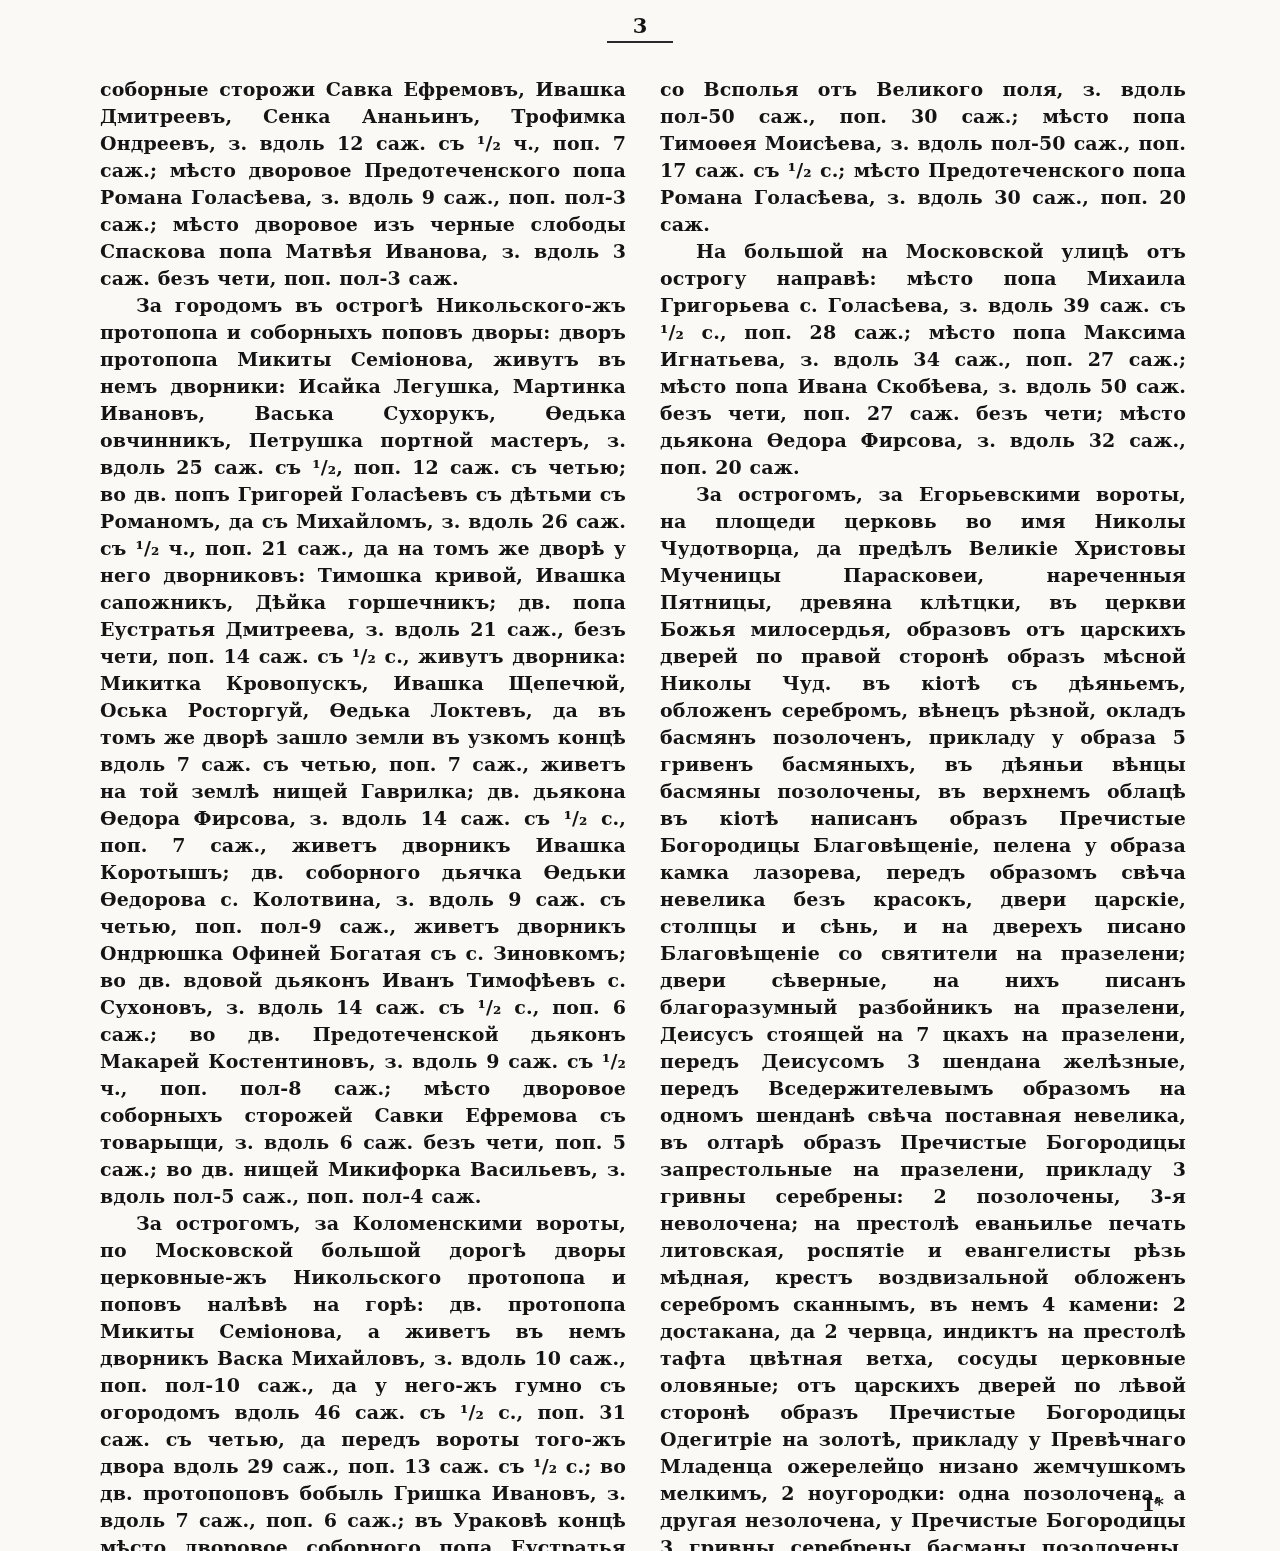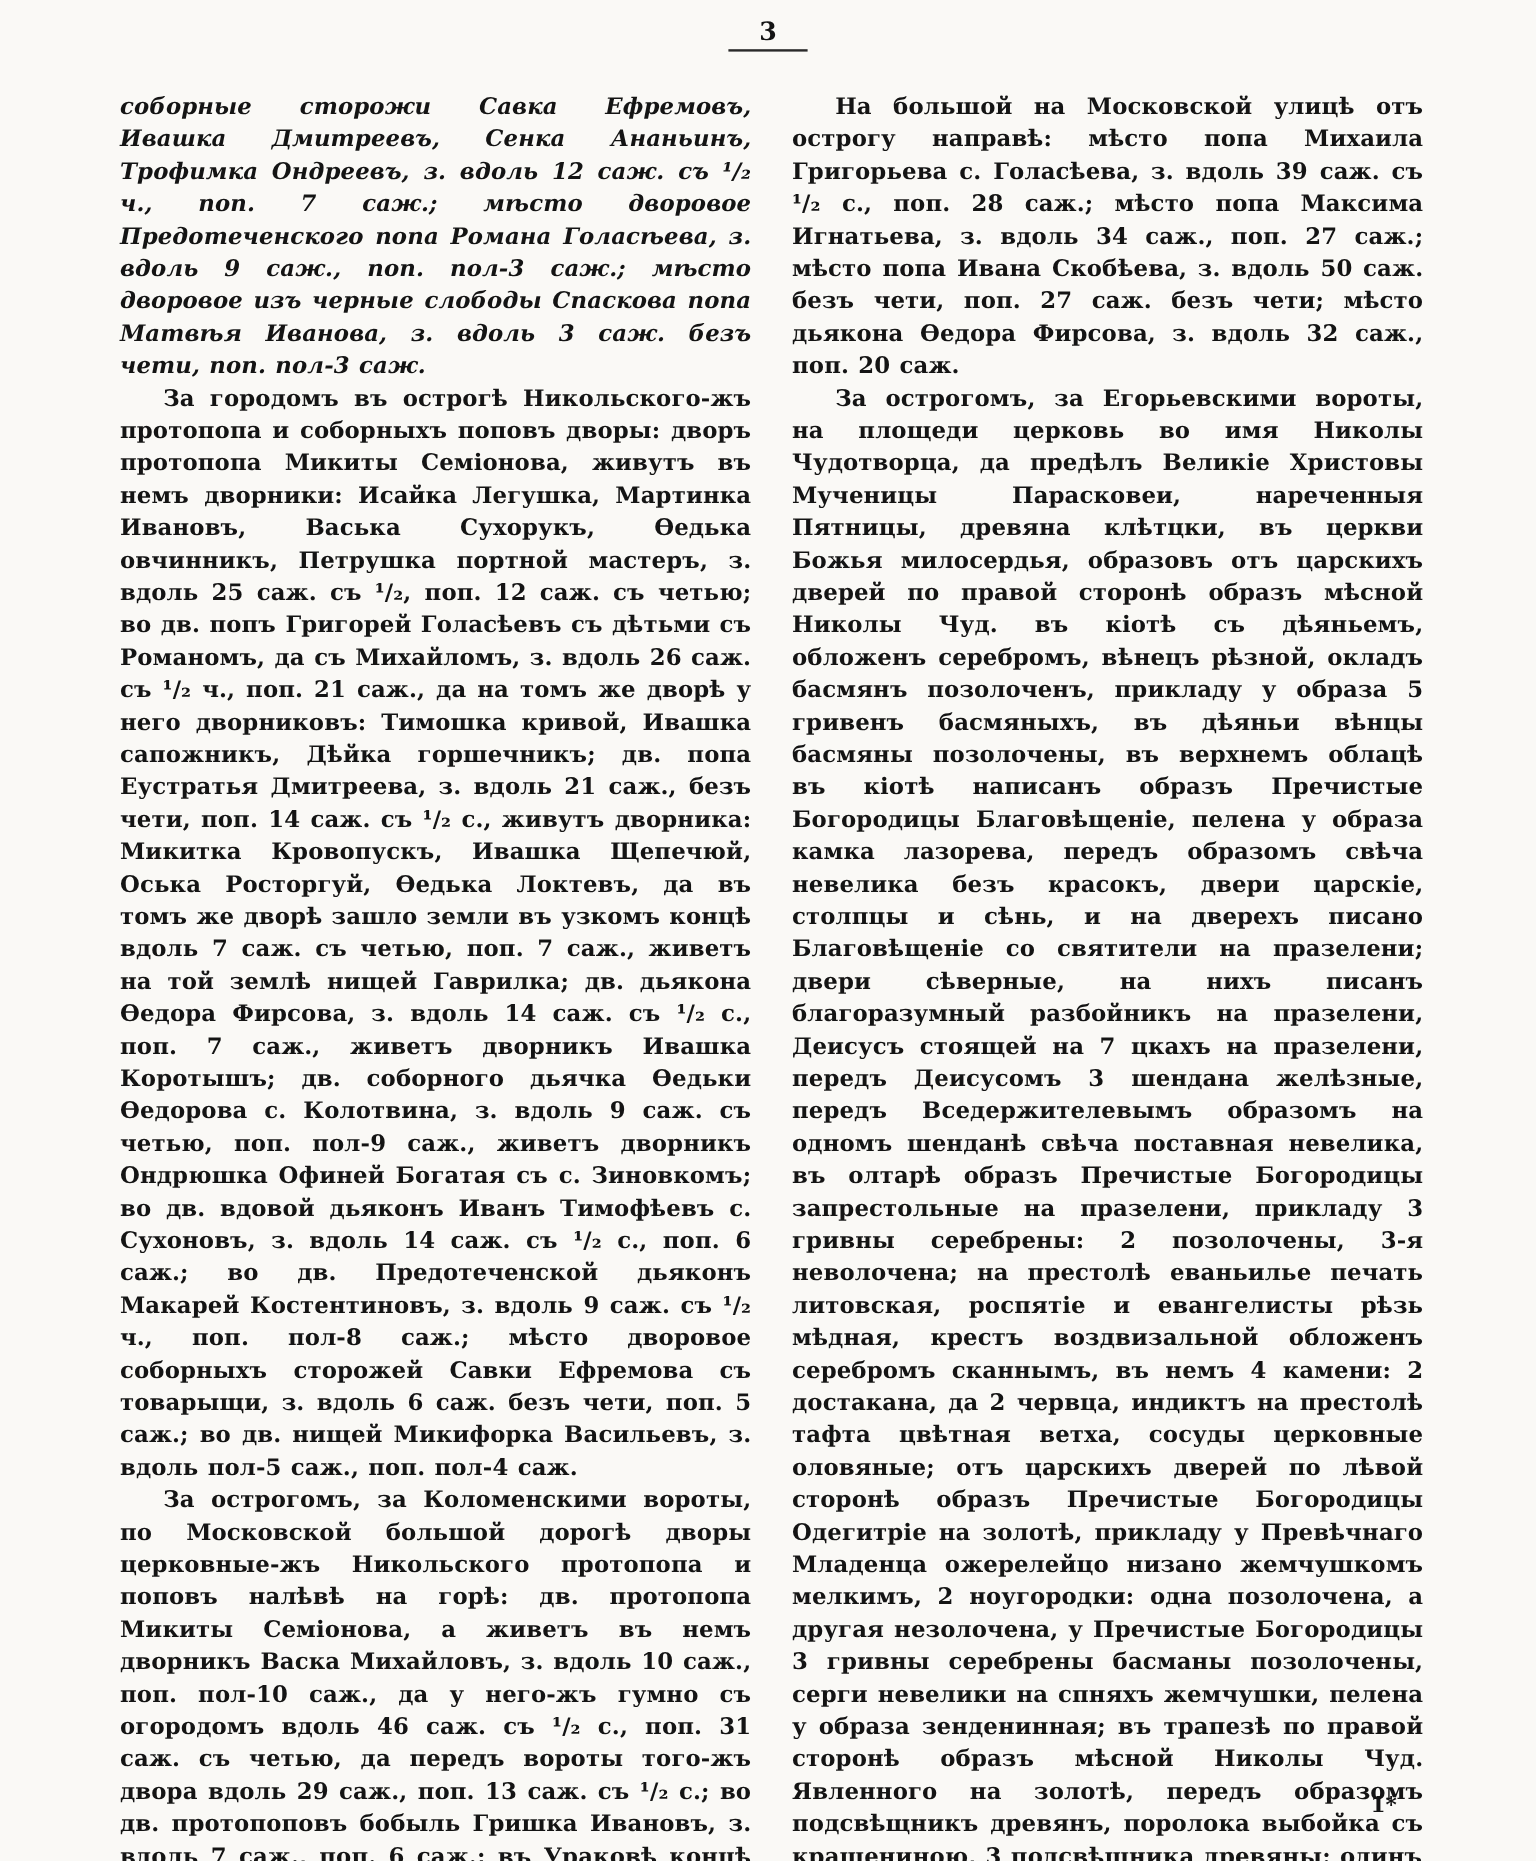--- a/index.html
+++ b/index.html
@@ -51,21 +51,20 @@
     line-height: 27px;
     letter-spacing: 0.1px;
     word-spacing: 1px;
   }
   .column p {
     margin: 0;
     text-indent: 36px;
   }
   .column p.cont {
     text-indent: 0;
-    font-style: italic;
   }
   .page-footer {
     position: absolute;
     right: 116px;
     bottom: 36px;
     font-size: 18px;
   }
 </style>
 </head>
 <body>
@@ -78,20 +77,21 @@
 
   <div class="columns">
 
     <div class="column">
       <p class="cont">соборные сторожи Савка Ефремовъ, Ивашка Дмитреевъ, Сенка Ананьинъ, Трофимка Ондреевъ, з. вдоль 12 саж. съ ¹/₂ ч., поп. 7 саж.; мѣсто дворовое Предотеченского попа Романа Голасѣева, з. вдоль 9 саж., поп. пол-3 саж.; мѣсто дворовое изъ черные слободы Спаскова попа Матвѣя Иванова, з. вдоль 3 саж. безъ чети, поп. пол-3 саж.</p>
       <p>За городомъ въ острогѣ Никольского-жъ протопопа и соборныхъ поповъ дворы: дворъ протопопа Микиты Семіонова, живутъ въ немъ дворники: Исайка Легушка, Мартинка Ивановъ, Васька Сухорукъ, Ѳедька овчинникъ, Петрушка портной мастеръ, з. вдоль 25 саж. съ ¹/₂, поп. 12 саж. съ четью; во дв. попъ Григорей Голасѣевъ съ дѣтьми съ Романомъ, да съ Михайломъ, з. вдоль 26 саж. съ ¹/₂ ч., поп. 21 саж., да на томъ же дворѣ у него дворниковъ: Тимошка кривой, Ивашка сапожникъ, Дѣйка горшечникъ; дв. попа Еустратья Дмитреева, з. вдоль 21 саж., безъ чети, поп. 14 саж. съ ¹/₂ с., живутъ дворника: Микитка Кровопускъ, Ивашка Щепечюй, Оська Росторгуй, Ѳедька Локтевъ, да въ томъ же дворѣ зашло земли въ узкомъ концѣ вдоль 7 саж. съ четью, поп. 7 саж., живетъ на той землѣ нищей Гаврилка; дв. дьякона Ѳедора Фирсова, з. вдоль 14 саж. съ ¹/₂ с., поп. 7 саж., живетъ дворникъ Ивашка Коротышъ; дв. соборного дьячка Ѳедьки Ѳедорова с. Колотвина, з. вдоль 9 саж. съ четью, поп. пол-9 саж., живетъ дворникъ Ондрюшка Офиней Богатая съ с. Зиновкомъ; во дв. вдовой дьяконъ Иванъ Тимофѣевъ с. Сухоновъ, з. вдоль 14 саж. съ ¹/₂ с., поп. 6 саж.; во дв. Предотеченской дьяконъ Макарей Костентиновъ, з. вдоль 9 саж. съ ¹/₂ ч., поп. пол-8 саж.; мѣсто дворовое соборныхъ сторожей Савки Ефремова съ товарыщи, з. вдоль 6 саж. безъ чети, поп. 5 саж.; во дв. нищей Микифорка Васильевъ, з. вдоль пол-5 саж., поп. пол-4 саж.</p>
       <p>За острогомъ, за Коломенскими вороты, по Московской большой дорогѣ дворы церковные-жъ Никольского протопопа и поповъ налѣвѣ на горѣ: дв. протопопа Микиты Семіонова, а живетъ въ немъ дворникъ Васка Михайловъ, з. вдоль 10 саж., поп. пол-10 саж., да у него-жъ гумно съ огородомъ вдоль 46 саж. съ ¹/₂ с., поп. 31 саж. съ четью, да передъ вороты того-жъ двора вдоль 29 саж., поп. 13 саж. съ ¹/₂ с.; во дв. протопоповъ бобыль Гришка Ивановъ, з. вдоль 7 саж., поп. 6 саж.; въ Ураковѣ концѣ мѣсто дворовое соборного попа Еустратья Дмитрѣева</p>
     </div>
 
     <div class="column">
+      <p class="cont">со Всполья отъ Великого поля, з. вдоль пол-50 саж., поп. 30 саж.; мѣсто попа Тимоѳея Моисѣева, з. вдоль пол-50 саж., поп. 17 саж. съ ¹/₂ с.; мѣсто Предотеченского попа Романа Голасѣева, з. вдоль 30 саж., поп. 20 саж.</p>
       <p>На большой на Московской улицѣ отъ острогу направѣ: мѣсто попа Михаила Григорьева с. Голасѣева, з. вдоль 39 саж. съ ¹/₂ с., поп. 28 саж.; мѣсто попа Максима Игнатьева, з. вдоль 34 саж., поп. 27 саж.; мѣсто попа Ивана Скобѣева, з. вдоль 50 саж. безъ чети, поп. 27 саж. безъ чети; мѣсто дьякона Ѳедора Фирсова, з. вдоль 32 саж., поп. 20 саж.</p>
       <p>За острогомъ, за Егорьевскими вороты, на площеди церковь во имя Николы Чудотворца, да предѣлъ Великіе Христовы Мученицы Парасковеи, нареченныя Пятницы, древяна клѣтцки, въ церкви Божья милосердья, образовъ отъ царскихъ дверей по правой сторонѣ образъ мѣсной Николы Чуд. въ кіотѣ съ дѣяньемъ, обложенъ серебромъ, вѣнецъ рѣзной, окладъ басмянъ позолоченъ, прикладу у образа 5 гривенъ басмяныхъ, въ дѣяньи вѣнцы басмяны позолочены, въ верхнемъ облацѣ въ кіотѣ написанъ образъ Пречистые Богородицы Благовѣщеніе, пелена у образа камка лазорева, передъ образомъ свѣча невелика безъ красокъ, двери царскіе, столпцы и сѣнь, и на дверехъ писано Благовѣщеніе со святители на празелени; двери сѣверные, на нихъ писанъ благоразумный разбойникъ на празелени, Деисусъ стоящей на 7 цкахъ на празелени, передъ Деисусомъ 3 шендана желѣзные, передъ Вседержителевымъ образомъ на одномъ шенданѣ свѣча поставная невелика, въ олтарѣ образъ Пречистые Богородицы запрестольные на празелени, прикладу 3 гривны серебрены: 2 позолочены, 3-я неволочена; на престолѣ еваньилье печать литовская, роспятіе и евангелисты рѣзь мѣдная, крестъ воздвизальной обложенъ серебромъ сканнымъ, въ немъ 4 камени: 2 достакана, да 2 червца, индиктъ на престолѣ тафта цвѣтная ветха, сосуды церковные оловяные; отъ царскихъ дверей по лѣвой сторонѣ образъ Пречистые Богородицы Одегитріе на золотѣ, прикладу у Превѣчнаго Младенца ожерелейцо низано жемчушкомъ мелкимъ, 2 ноугородки: одна позолочена, а другая незолочена, у Пречистые Богородицы 3 гривны серебрены басманы позолочены, серги невелики на спняхъ жемчушки, пелена у образа зенденинная; въ трапезѣ по правой сторонѣ образъ мѣсной Николы Чуд. Явленного на золотѣ, передъ образомъ подсвѣщникъ древянъ, поролока выбойка съ крашениною, 3 подсвѣшника древяны: одинъ</p>
     </div>
 
   </div>
 
   <div class="page-footer">
     <span>1*</span>
   </div>
 

